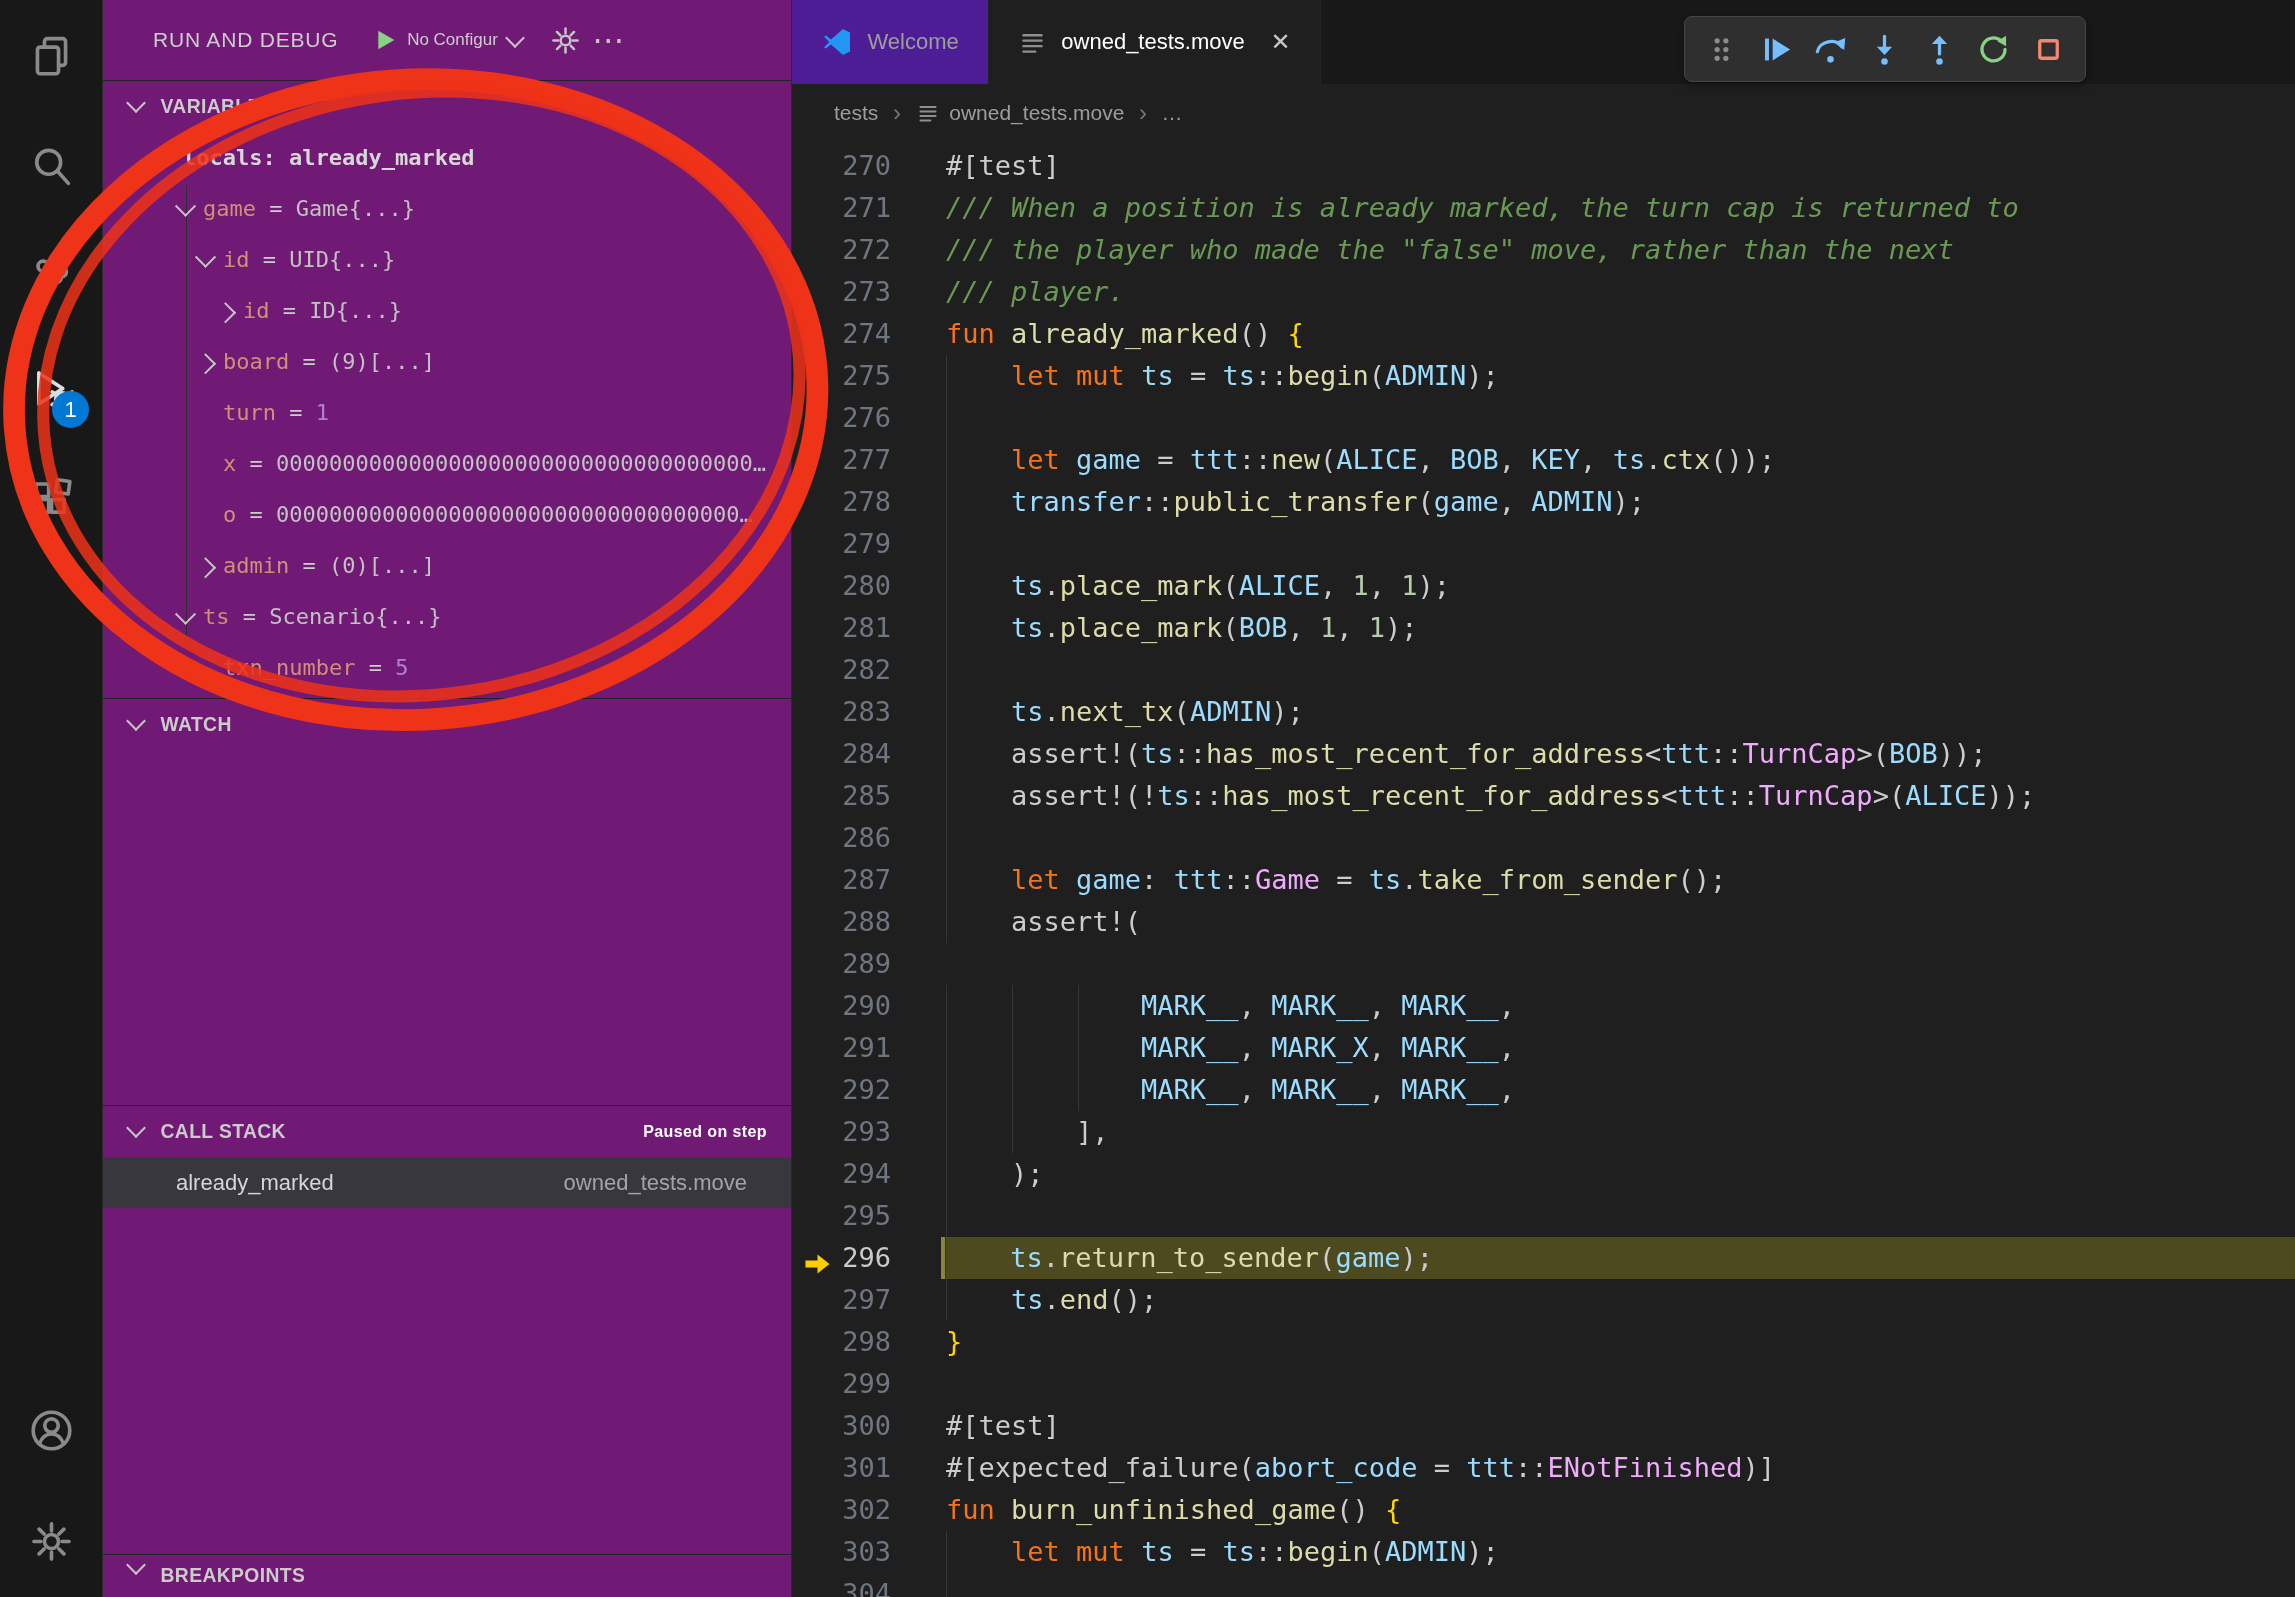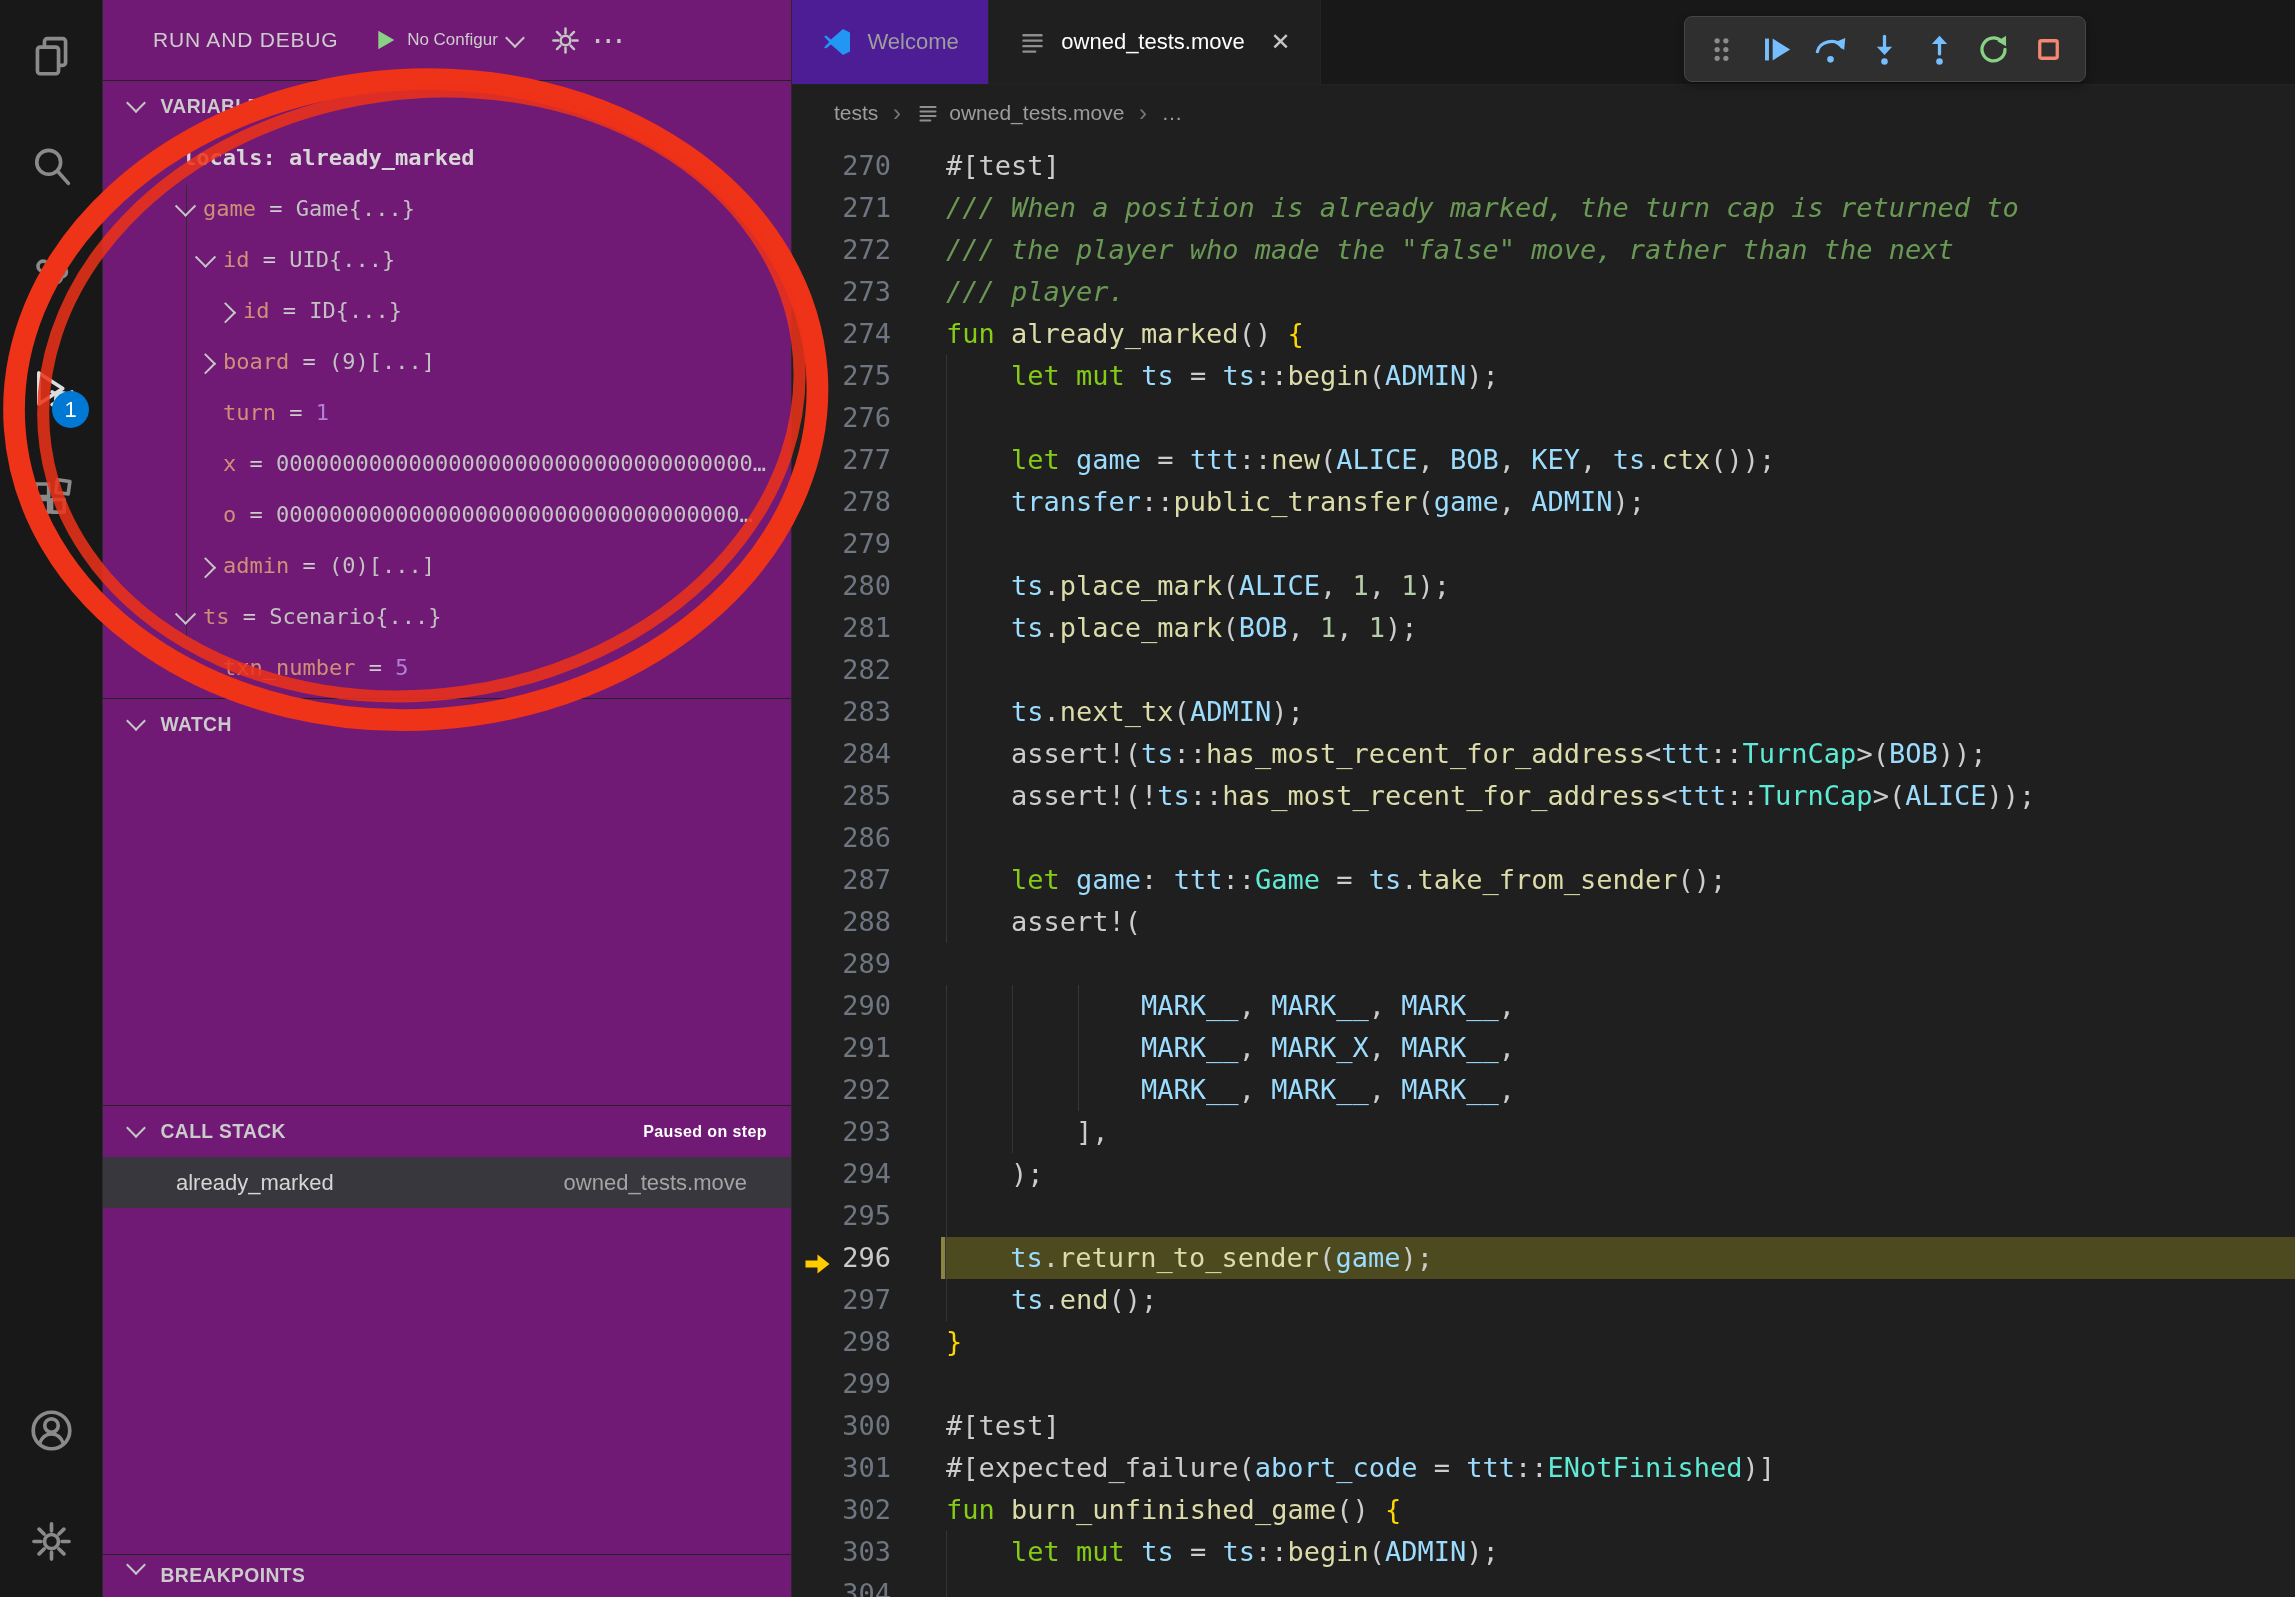--- a/index.html
+++ b/index.html
@@ -66,22 +66,22 @@
 
   .code{flex:1;background:#1f1f1f;font-family:"DejaVu Sans Mono",monospace;font-size:27px;overflow:hidden;padding-top:4.8px;}
   .cline{height:42px;display:flex;align-items:center;position:relative;}
   .gut{width:154px;flex-shrink:0;display:flex;justify-content:flex-end;padding-right:55px;box-sizing:border-box;color:#6e7681;position:relative;}
   .txt{flex:1;position:relative;white-space:pre;height:42px;line-height:42px;}
   .guide{position:absolute;top:0;bottom:0;width:0.8px;background:#333638;}
   .cline.cur .txt{background:#4c4a1e;border-left:4.8px solid #8a8440;margin-left:-4.8px;}
   .cline.cur .lnum{color:#cacaca;}
   .frame-arrow{position:absolute;left:11.3px;top:8.8px;}
 
-  .tok-d{color:#cccccc;} .tok-k{color:#84cc16;} .tok-f{color:#dcdcaa;}
-  .tok-v{color:#9cdcfe;} .tok-t{color:#5eead4;} .tok-n{color:#b5cea8;}
+  .tok-d{color:#cccccc;} .tok-k{color:#f97316;} .tok-f{color:#dcdcaa;}
+  .tok-v{color:#9cdcfe;} .tok-t{color:#f0abfc;} .tok-n{color:#b5cea8;}
   .tok-c{color:#6a9955;font-style:italic;} .tok-b{color:#ffd700;} .tok-kb{color:#569cd6;}
 
   
   .annotation{position:absolute;left:0;top:0;width:2295px;height:1597px;pointer-events:none;z-index:60;}
 </style>
 </head>
 <body>
 
 <div class="app">
 

